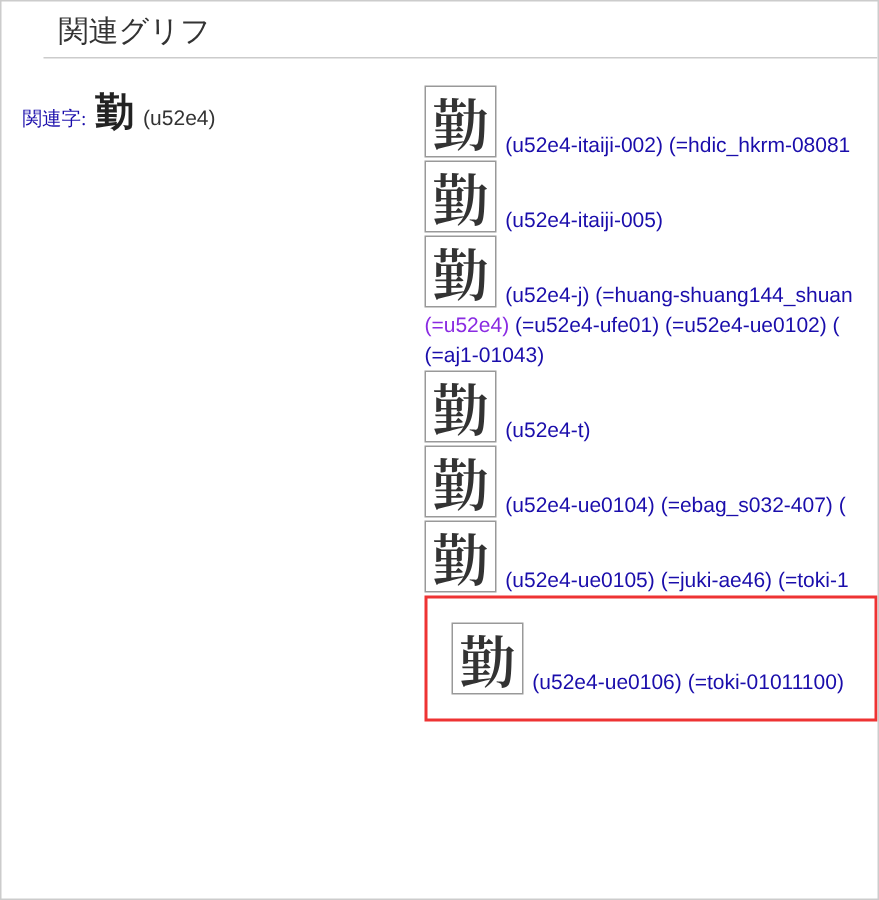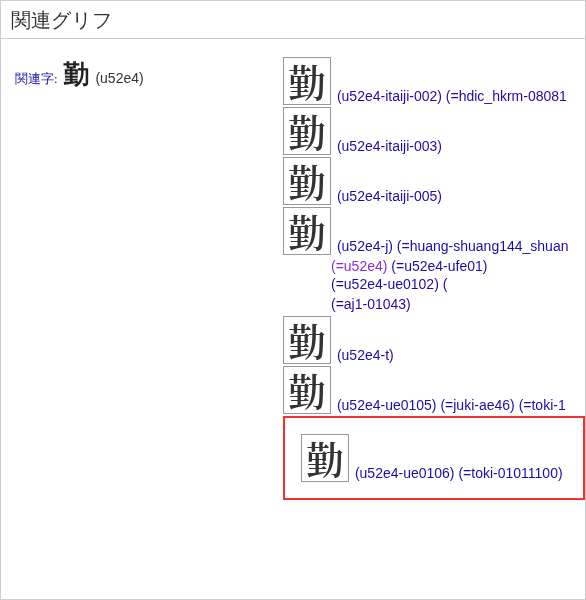--- a/index.html
+++ b/index.html
@@ -13,20 +13,21 @@
     overflow: hidden;
     border: 1px solid #ccc;
     position: relative;
   }
   .section-title {
     font-size: 20px;
     font-weight: 400;
     color: #333;
     padding: 6px 10px 4px 10px;
     border-bottom: 1px solid #ccc;
+    margin-left: 28px;
   }
   .content {
     display: flex;
     padding: 18px 0 0 14px;
   }
   .left-col {
     width: 268px;
     flex: 0 0 268px;
     font-size: 14px;
   }
@@ -74,21 +75,20 @@
     color: #1a0dab;
     font-size: 14px;
     white-space: nowrap;
   }
   .link.purple {
     color: #8a2be2;
   }
   .alias-line {
     line-height: 1.3;
     margin-bottom: 2px;
-    margin-left: 48px;
   }
 </style>
 </head>
 <body>
 
 <div class="section-title">関連グリフ</div>
 
 <div class="content">
   <div class="left-col">
     <span class="label">関連字:</span>
@@ -98,24 +98,20 @@
 
   <div class="right-col">
 
 
     <div class="glyph-row">
       <span class="glyph-box">勤</span>
       <span class="link">(u52e4-itaiji-002)</span>
       <span class="link">(=hdic_hkrm-08081</span>
     </div>
 
-    <div class="glyph-row">
-      <span class="glyph-box">勤</span>
-      <span class="link">(u52e4-itaiji-003)</span>
-    </div>
 
 
     <div class="glyph-row">
       <span class="glyph-box">勤</span>
       <span class="link">(u52e4-itaiji-005)</span>
     </div>
 
     <div class="glyph-row">
       <span class="glyph-box">勤</span>
       <span class="link">(u52e4-j)</span>
@@ -130,20 +126,26 @@
     </div>
     <div class="alias-line">
       <span class="link">(=aj1-01043)</span>
     </div>
 
     <div class="glyph-row">
       <span class="glyph-box">勤</span>
       <span class="link">(u52e4-t)</span>
     </div>
 
+    <div class="glyph-row">
+      <span class="glyph-box">勤</span>
+      <span class="link">(u52e4-ue0104)</span>
+      <span class="link">(=ebag_s032-407)</span>
+      <span class="link">(</span>
+    </div>
 
     <div class="glyph-row">
       <span class="glyph-box">勤</span>
       <span class="link">(u52e4-ue0105)</span>
       <span class="link">(=juki-ae46)</span>
       <span class="link">(=toki-1</span>
     </div>
 
     <div class="glyph-row highlight">
       <span class="glyph-box">勤</span>

